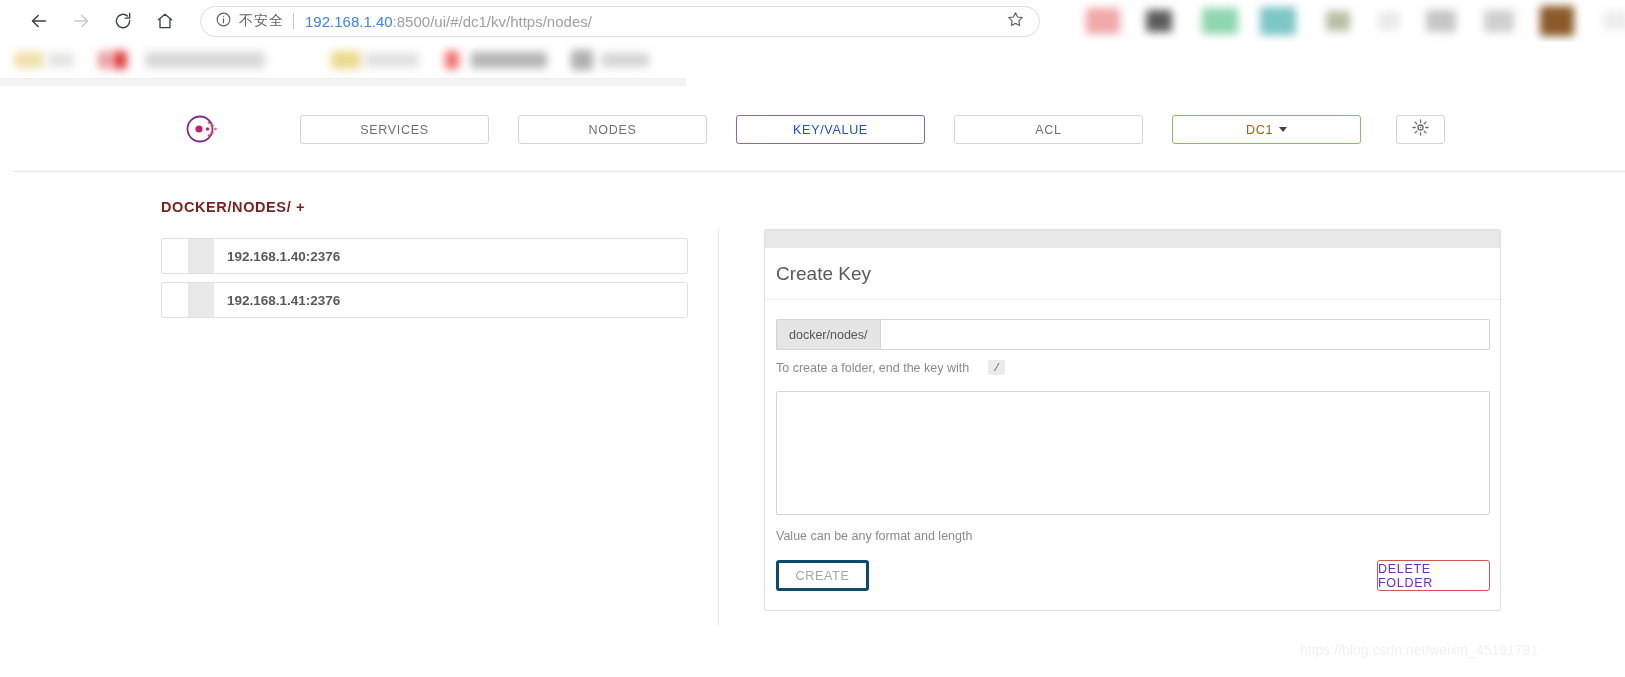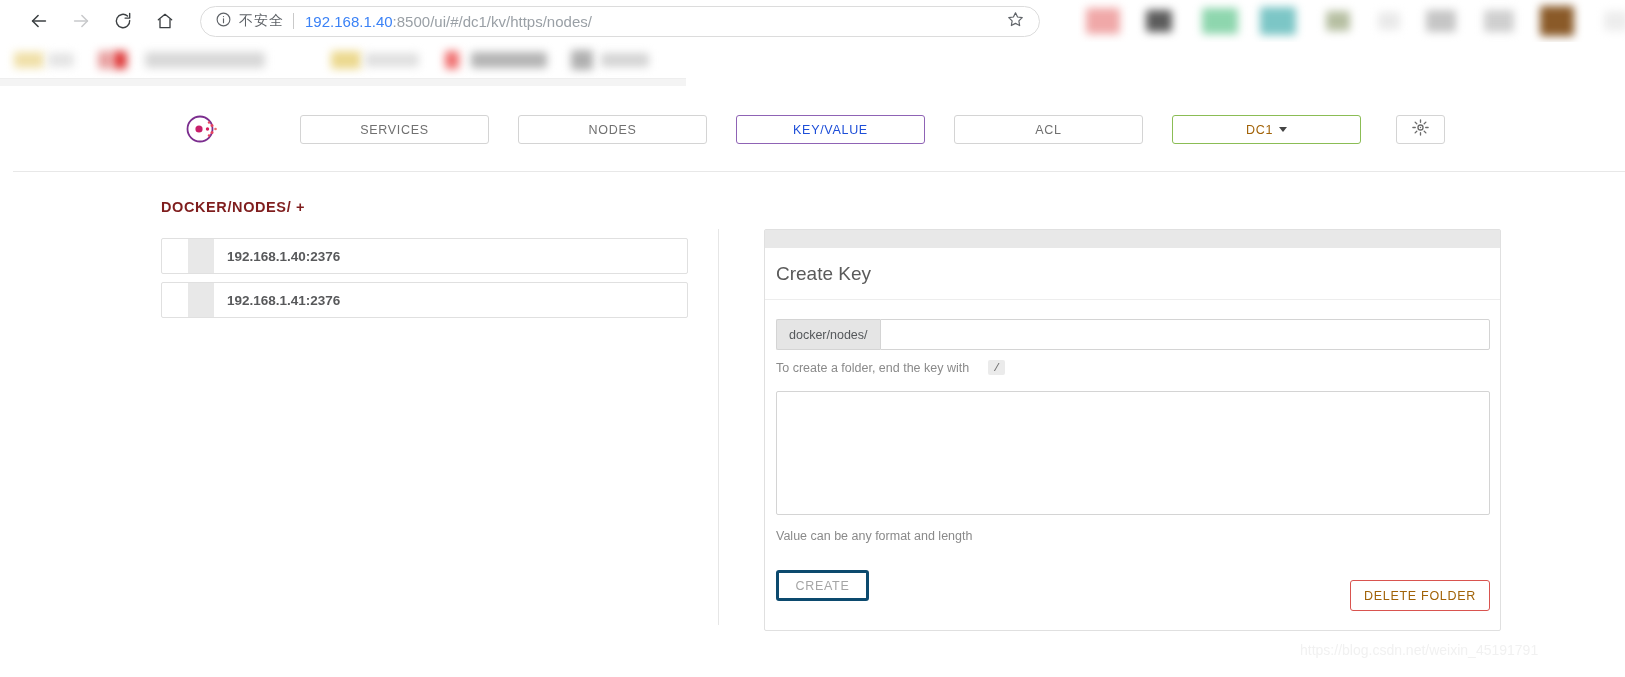--- a/index.html
+++ b/index.html
@@ -303,25 +303,24 @@
     font-family: "Liberation Sans", sans-serif;
     background: #ffffff;
     cursor: pointer;
   }
   .btn-create {
     width: 93px;
     border: 3px solid #0c4a6e;
     color: #a5a5a5;
   }
   .btn-delete {
-    width: 140px;
+    width: 113px;
     margin-left: auto;
     border: 1px solid #d9534f;
-    color: #a16207;
-    margin-top: 20px;
+    color: #6d28d9;
   }
 
   .watermark {
     position: absolute; left: 1300px; top: 642px;
     font-size: 14px;
     color: #f1f1f1;
     font-family: "Liberation Sans", sans-serif;
     white-space: nowrap;
   }
 </style>

